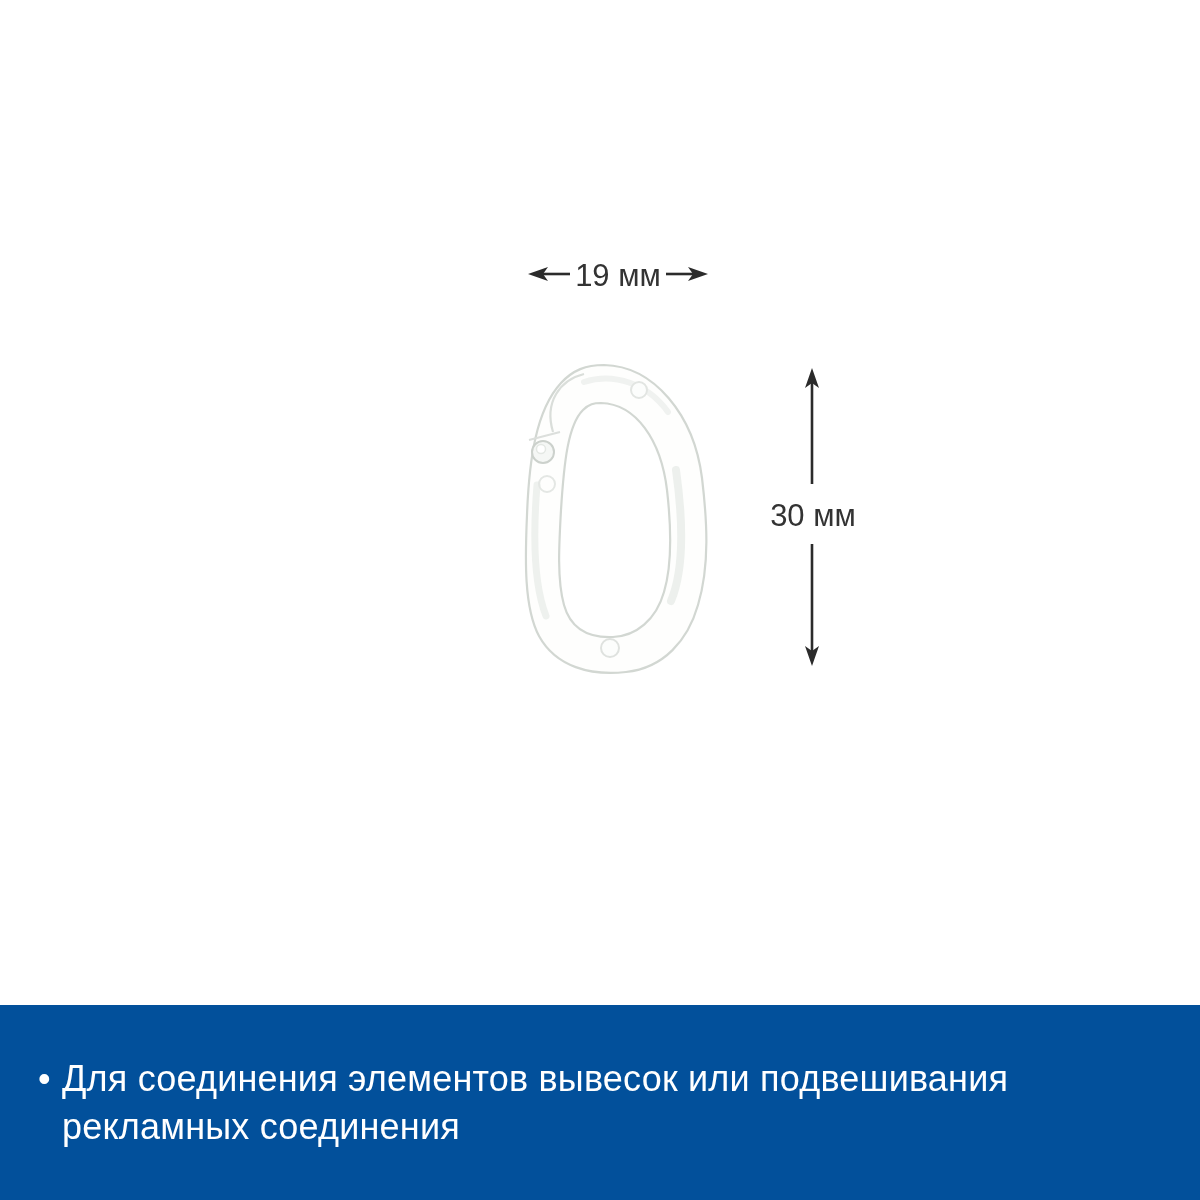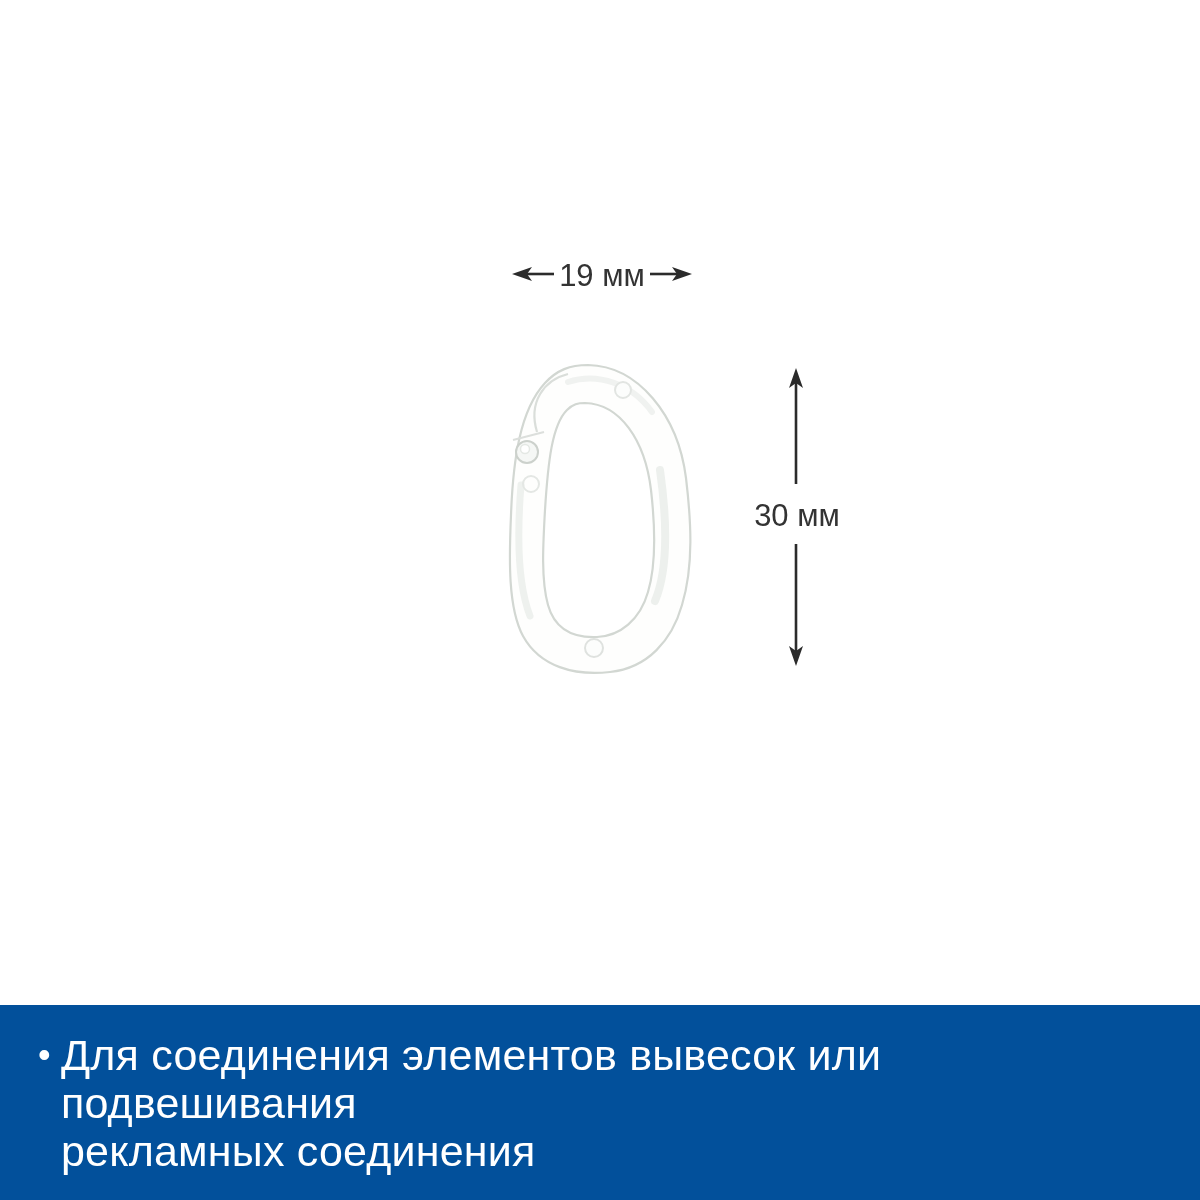--- a/index.html
+++ b/index.html
@@ -12,20 +12,21 @@
     height: 1200px;
     background: #ffffff;
     overflow: hidden;
   }
 
   .stage {
     position: absolute;
     left: 0; top: 0;
     width: 1200px;
     height: 1005px;
+    padding-left: 16px;
   }
 
   .scene-svg { display: block; }
 
   .dim-label {
     font-family: "Liberation Sans", sans-serif;
     font-size: 31px;
     fill: #333333;
   }
 
@@ -50,21 +51,21 @@
 
   .bullet {
     display: inline-block;
     width: 24px;
     font-size: 36px;
     line-height: 48px;
     color: #ffffff;
   }
 
   .feature-lines {
-    font-size: 43px;
+    font-size: 36px;
     line-height: 48px;
     letter-spacing: 0.2px;
     color: #ffffff;
   }
 </style>
 </head>
 <body>
 
 <div class="canvas">
 

